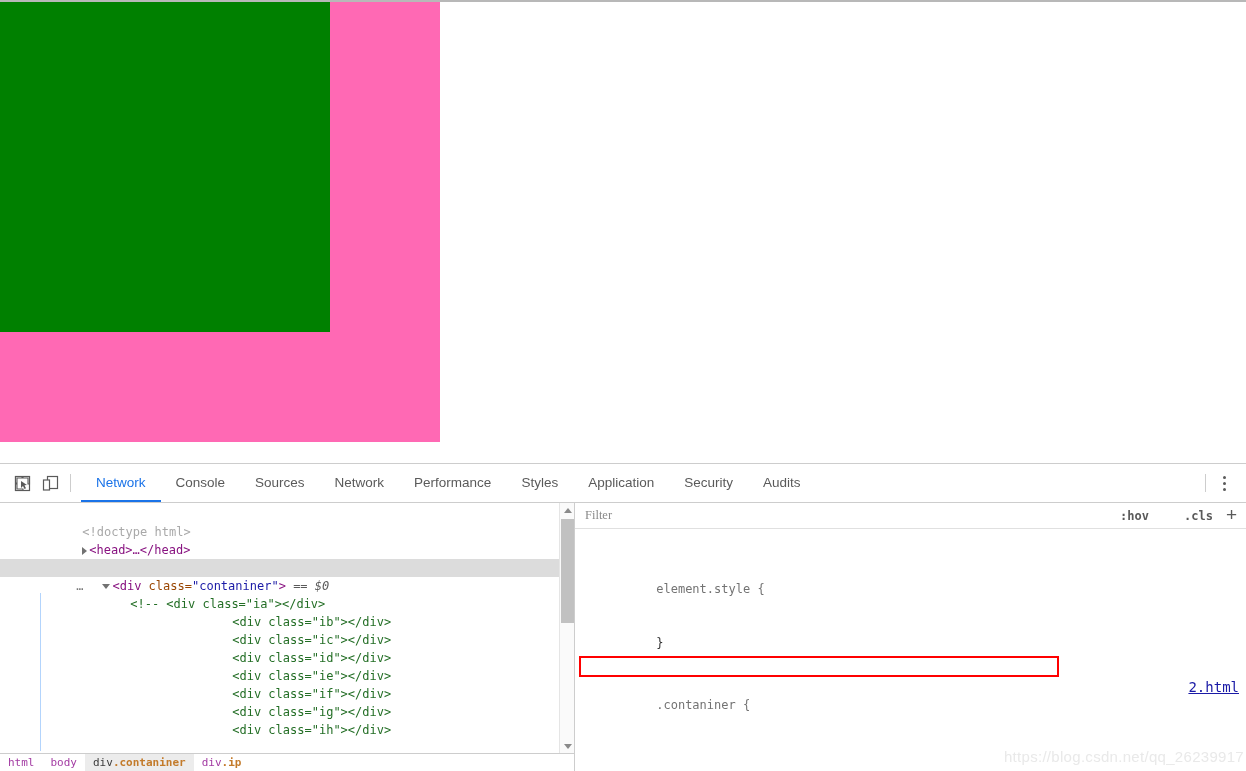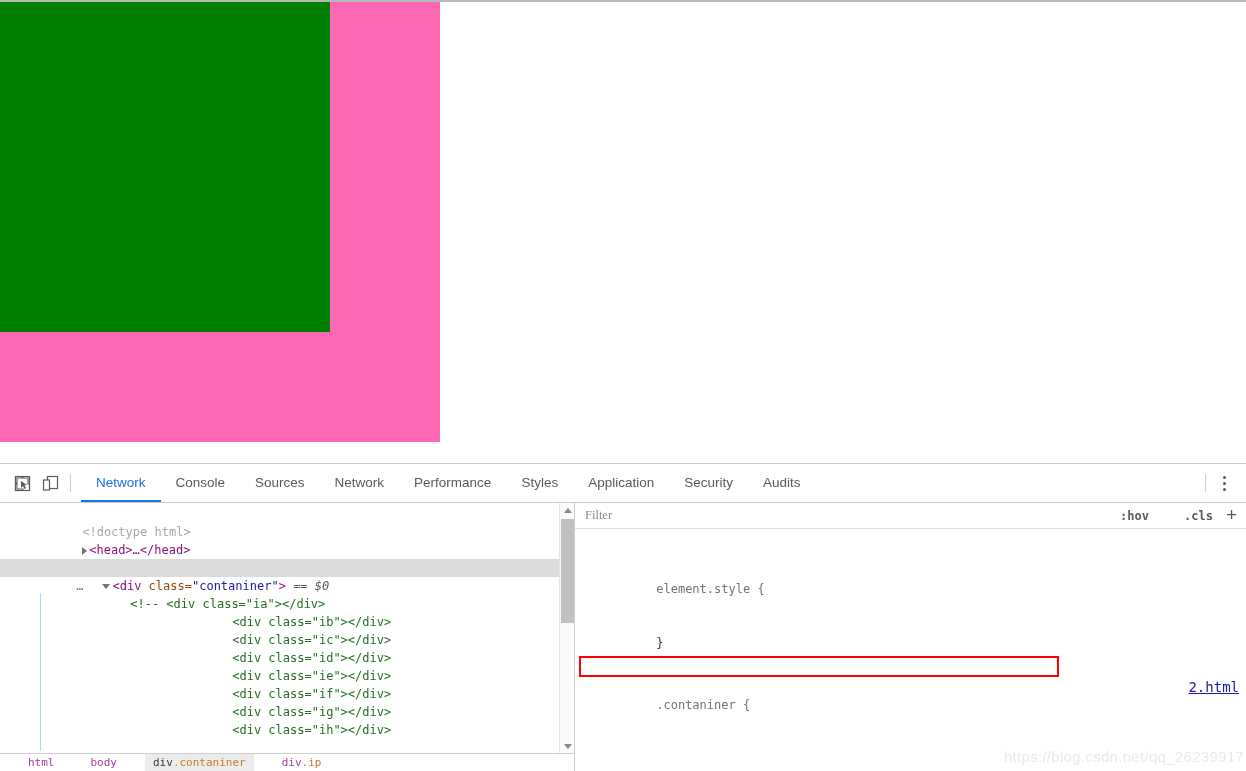--- a/index.html
+++ b/index.html
@@ -250,27 +250,26 @@
     box-sizing: border-box;
     overflow: hidden;
   }
   .crumb {
     padding: 0 8px;
     height: 18px;
     line-height: 18px;
     color: #a33ba3;
     cursor: pointer;
     white-space: nowrap;
-    margin-left: 20px;
   }
   .crumb.active {
     background: #ececec;
     color: #3b3b3b;
   }
-  .crumb .cls { color: #c37b2b; }
+  .crumb .cls { color: #c37b2b; font-weight: bold; }
 
   
   #styles-panel {
     flex: 1;
     position: relative;
     background: #ffffff;
     overflow: hidden;
   }
   #styles-tabs {
     height: 30px;

